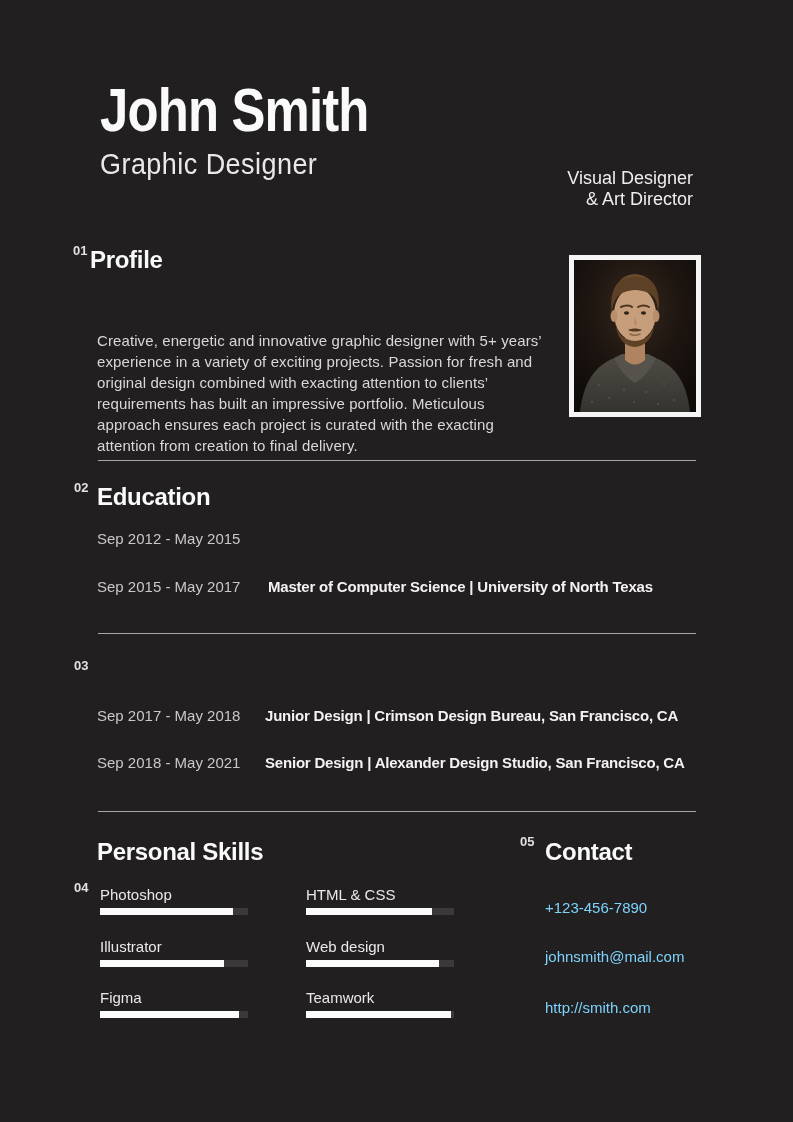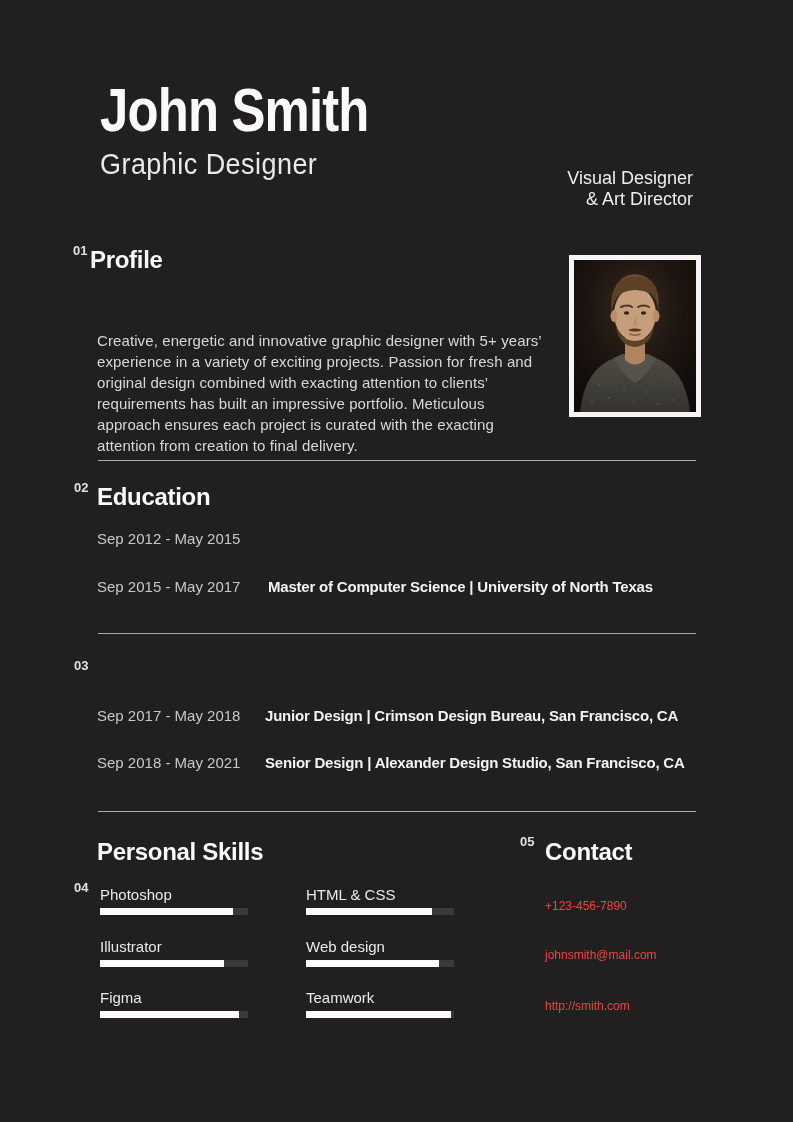--- a/index.html
+++ b/index.html
@@ -49,21 +49,21 @@
   
   .row-period { font-size:15px; color:#c9c7c7; white-space:nowrap; }
   .row-detail { font-size:15px; font-weight:bold; color:#f4f2f2; white-space:nowrap; letter-spacing:-.2px; }
 
   
   .skill-label { font-size:15px; color:#eae8e8; white-space:nowrap; }
   .skill-track { width:148px; height:7px; background:#3b3939; }
   .skill-fill  { height:7px; background:#fcfbfb; width:0; }
 
   
-  .contact-item { font-size:12px; color:#ef4444; white-space:nowrap;text-align:right; }
+  .contact-item { font-size:15px; color:#7dd3fc; white-space:nowrap;text-align:right; }
 </style>
 </head>
 <body>
 
 <div class="page">
 
   <div class="abs name">John Smith</div>
   <div class="abs role">Graphic Designer</div>
   <div class="abs tagline">
     <div>Visual Designer</div>

